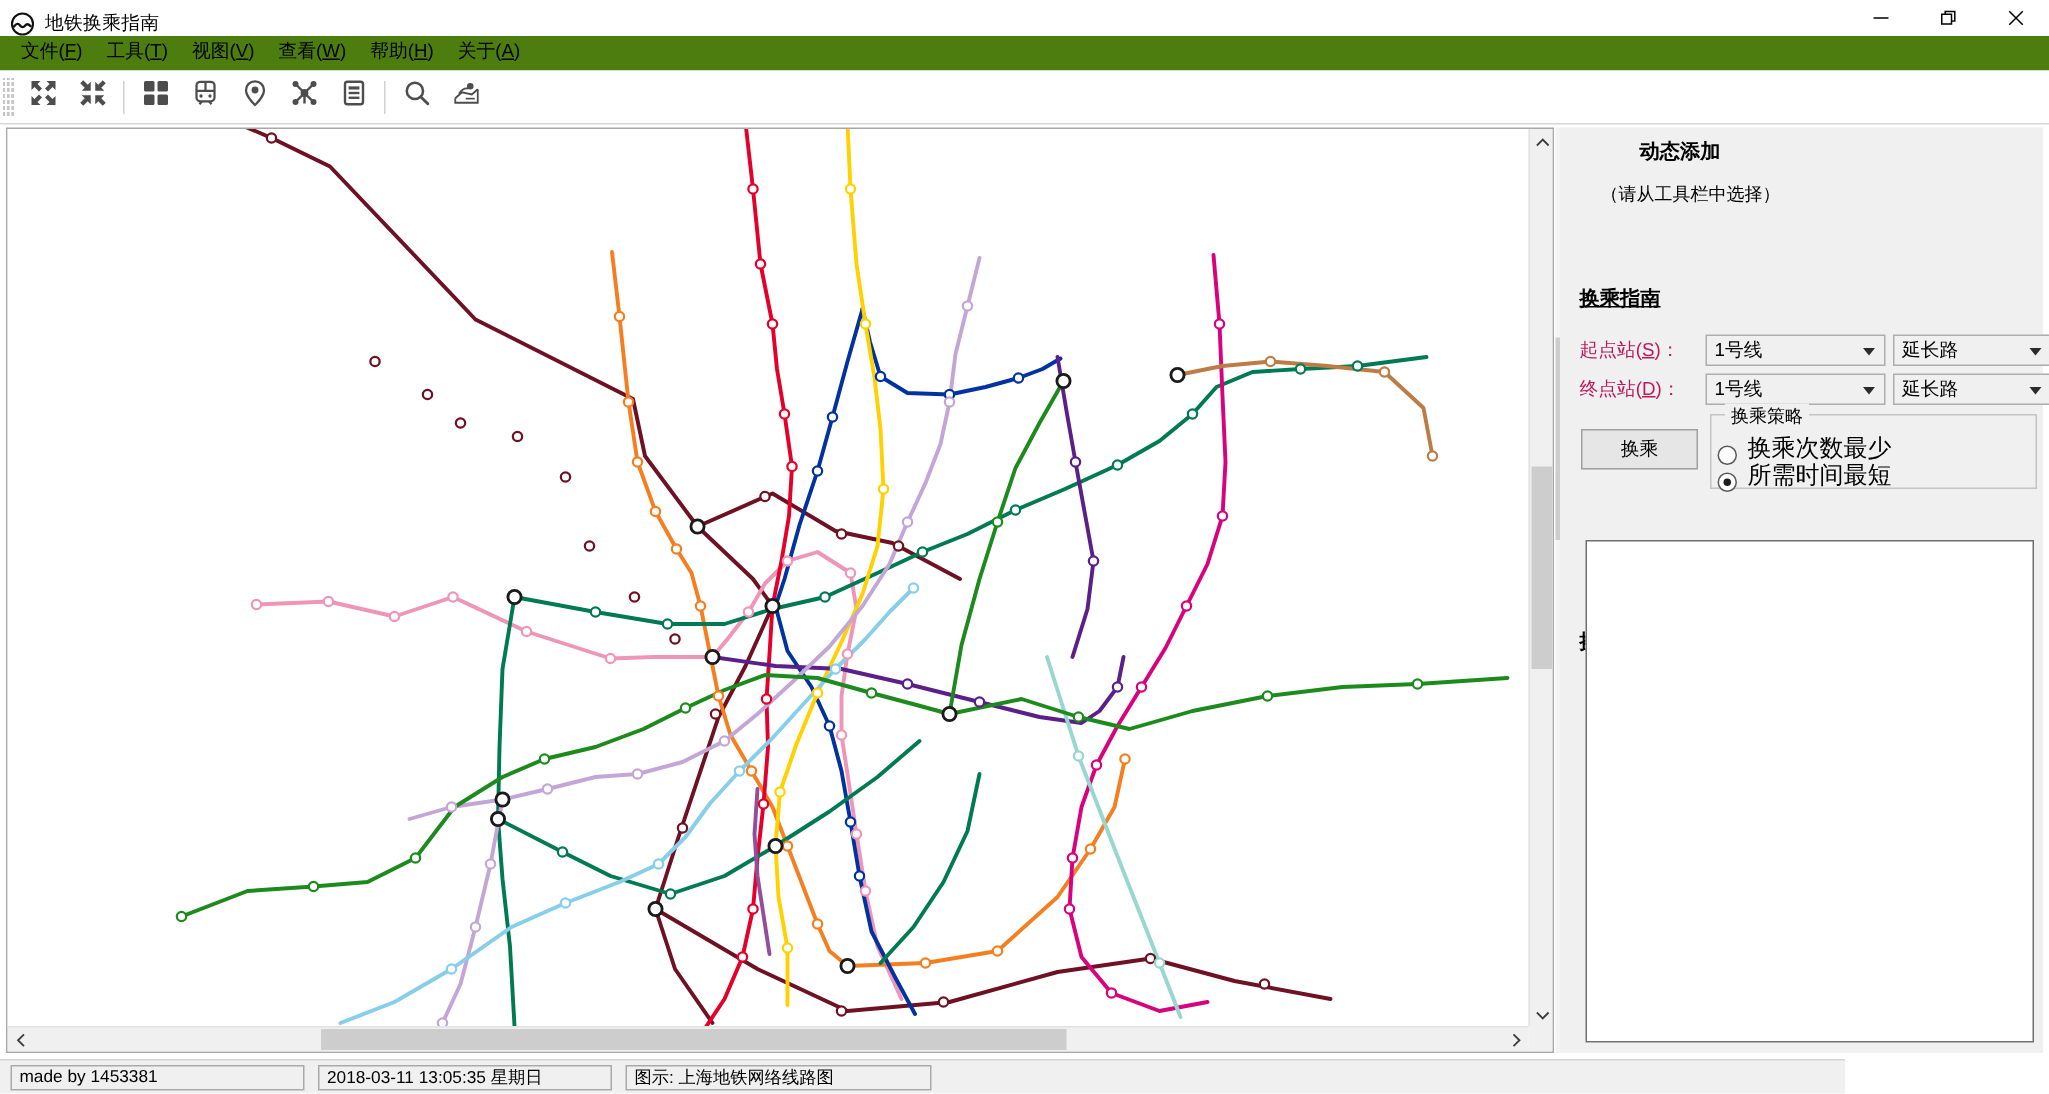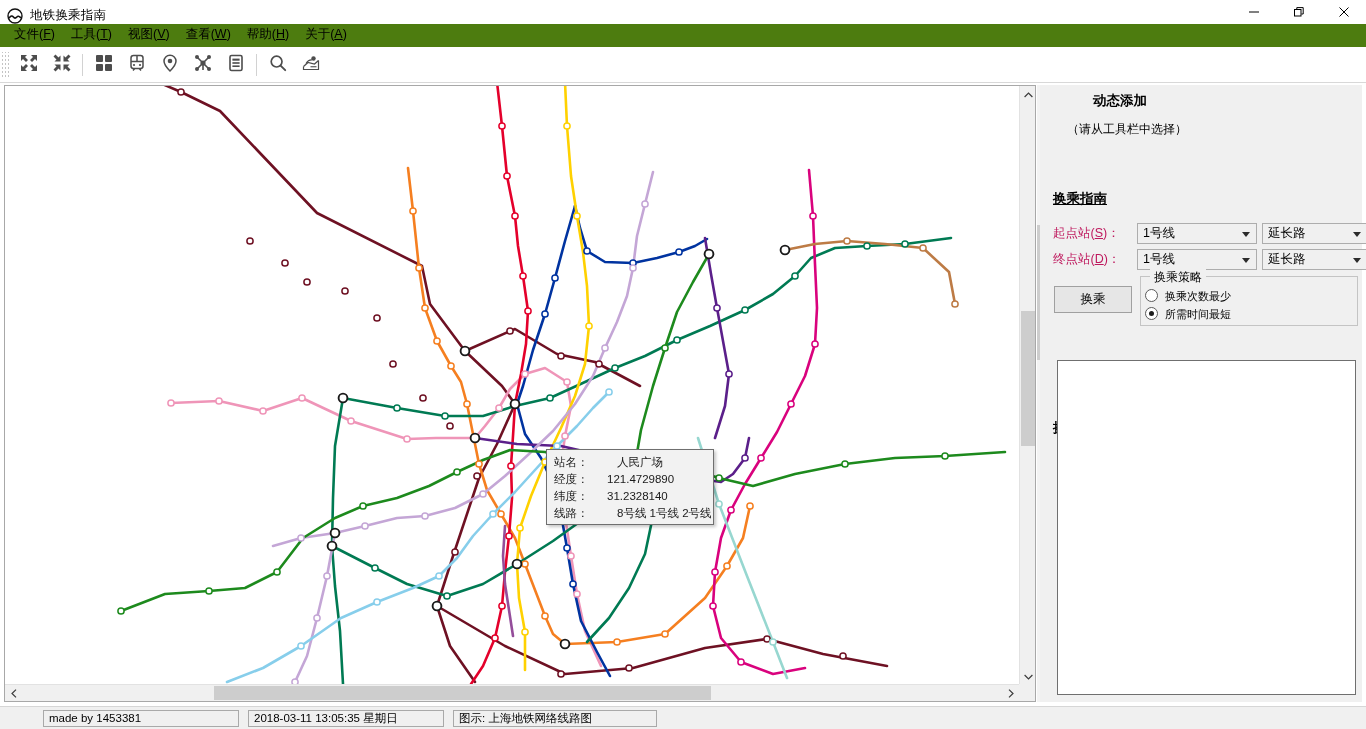--- a/index.html
+++ b/index.html
@@ -200,22 +200,22 @@
     width: 218px; height: 50px;
     border: 1px solid #c4c4c4;
   }
   #strategy-legend {
     position: absolute; left: 1150px; top: 269px;
     background: #f0f0f0; padding: 0 4px;
     font-size: 12px; color: #000;
   }
   .radio-row {
     position: absolute; left: 1145px;
-    display: flex; align-items: flex-start;
-    font-size: 11px; color: #000;
+    display: flex; align-items: flex-end;
+    font-size: 16px; color: #000;
   }
   #radio-1 { top: 289px; }
   #radio-2 { top: 307px; }
   .radio-mark {
     width: 13px; height: 13px; border-radius: 50%;
     border: 1px solid #5a5a5a; background: #fff;
     margin-right: 7px; flex: 0 0 13px;
     position: relative;
   }
   .radio-mark.on::after {
@@ -239,24 +239,24 @@
     background: #f3f3f3;
   }
   #panel-scrollthumb {
     position: absolute; left: 1037px; top: 225px;
     width: 7px; height: 135px;
     background: #cdcdcd;
   }
 
   
   #statusbar {
-    position: absolute; left: 0; bottom: 0; width: 1366px; height: 23px;
+    position: absolute; left: 0; bottom: 0; width: 1230px; height: 23px;
     background: #f0f0f0;
     border-top: 1px solid #d6d6d6;
-    display: flex; align-items: center; padding-left: 36px;
+    display: flex; align-items: center;
   }
   .statuscell {
     height: 17px;
     border: 1px solid #a9a9a9;
     background: #f0f0f0;
     display: flex; align-items: center;
     padding: 0 5px;
     font-size: 11.5px; color: #000;
     white-space: nowrap;
   }
@@ -696,38 +696,20 @@
         <circle cx="330" cy="447" r="4.4"></circle>
         <circle cx="327" cy="460" r="4.4"></circle>
         <circle cx="560" cy="558" r="4.4"></circle>
         <circle cx="704" cy="168" r="4.4"></circle>
         <circle cx="432" cy="520" r="4.4"></circle>
         <circle cx="780" cy="164" r="4.4"></circle>
       </g>
     </svg>
   </div>
 
-  <div id="station-tip">
-    <div class="row">
-      <span class="lbl">站名：</span>
-      <span class="val ind">人民广场</span>
-    </div>
-    <div class="row">
-      <span class="lbl">经度：</span>
-      <span class="val">121.4729890</span>
-    </div>
-    <div class="row">
-      <span class="lbl">纬度：</span>
-      <span class="val">31.2328140</span>
-    </div>
-    <div class="row">
-      <span class="lbl">线路：</span>
-      <span class="val ind">8号线 1号线 2号线</span>
-    </div>
-  </div>
 
   <div id="vscroll">
     <div class="arrow up">
       <svg width="9" height="6" viewBox="0 0 9 6">
           <path d="M0.6 5 L4.5 1 L8.4 5" fill="none" stroke="#3b3b3b" stroke-width="1.2"></path>
         </svg>
     </div>
     <div id="vthumb" style="top: 225px; height: 135px;"></div>
     <div class="arrow down">
       <svg width="9" height="6" viewBox="0 0 9 6">

